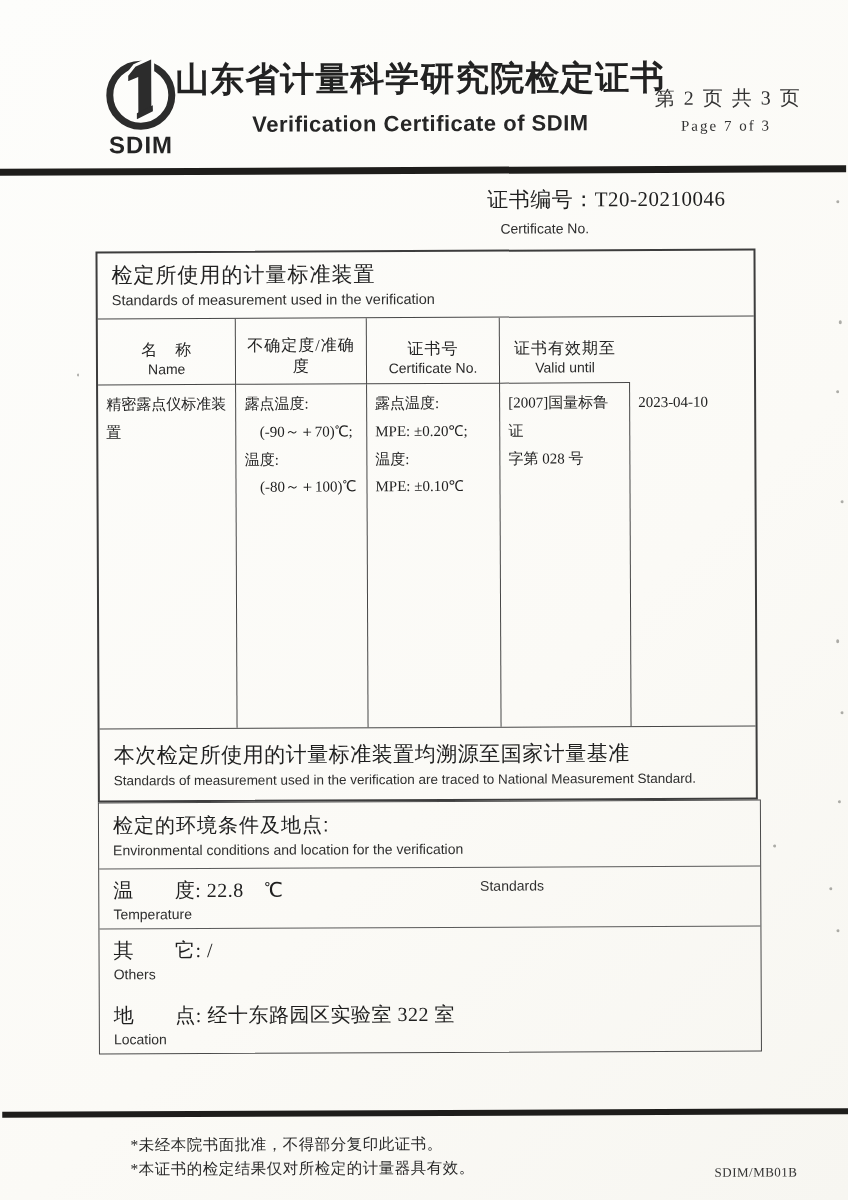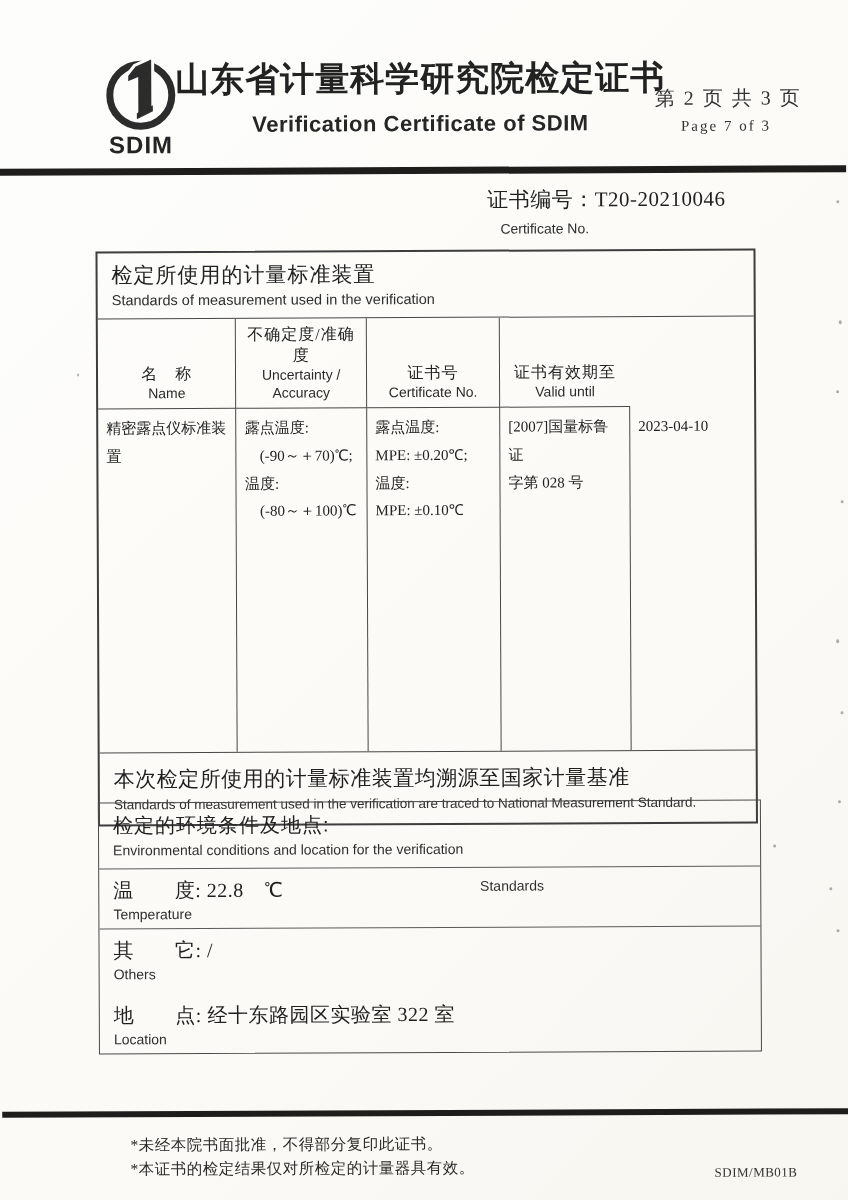--- a/index.html
+++ b/index.html
@@ -121,21 +121,20 @@
         <div class="sec-cn">检定所使用的计量标准装置</div>
         <div class="sec-en">Standards of measurement used in the verification</div>
       </div>
       <div class="grid">
         <div class="cell ghead">
           <span class="cn">名　称</span>
           <span class="en">Name</span>
         </div>
         <div class="cell ghead">
           <span class="cn">不确定度/准确度</span>
-          <span class="en">Uncertainty / Accuracy</span>
         </div>
         <div class="cell ghead">
           <span class="cn">证书号</span>
           <span class="en">Certificate No.</span>
         </div>
         <div class="cell ghead">
           <span class="cn">证书有效期至</span>
           <span class="en">Valid until</span>
         </div>
       </div>

